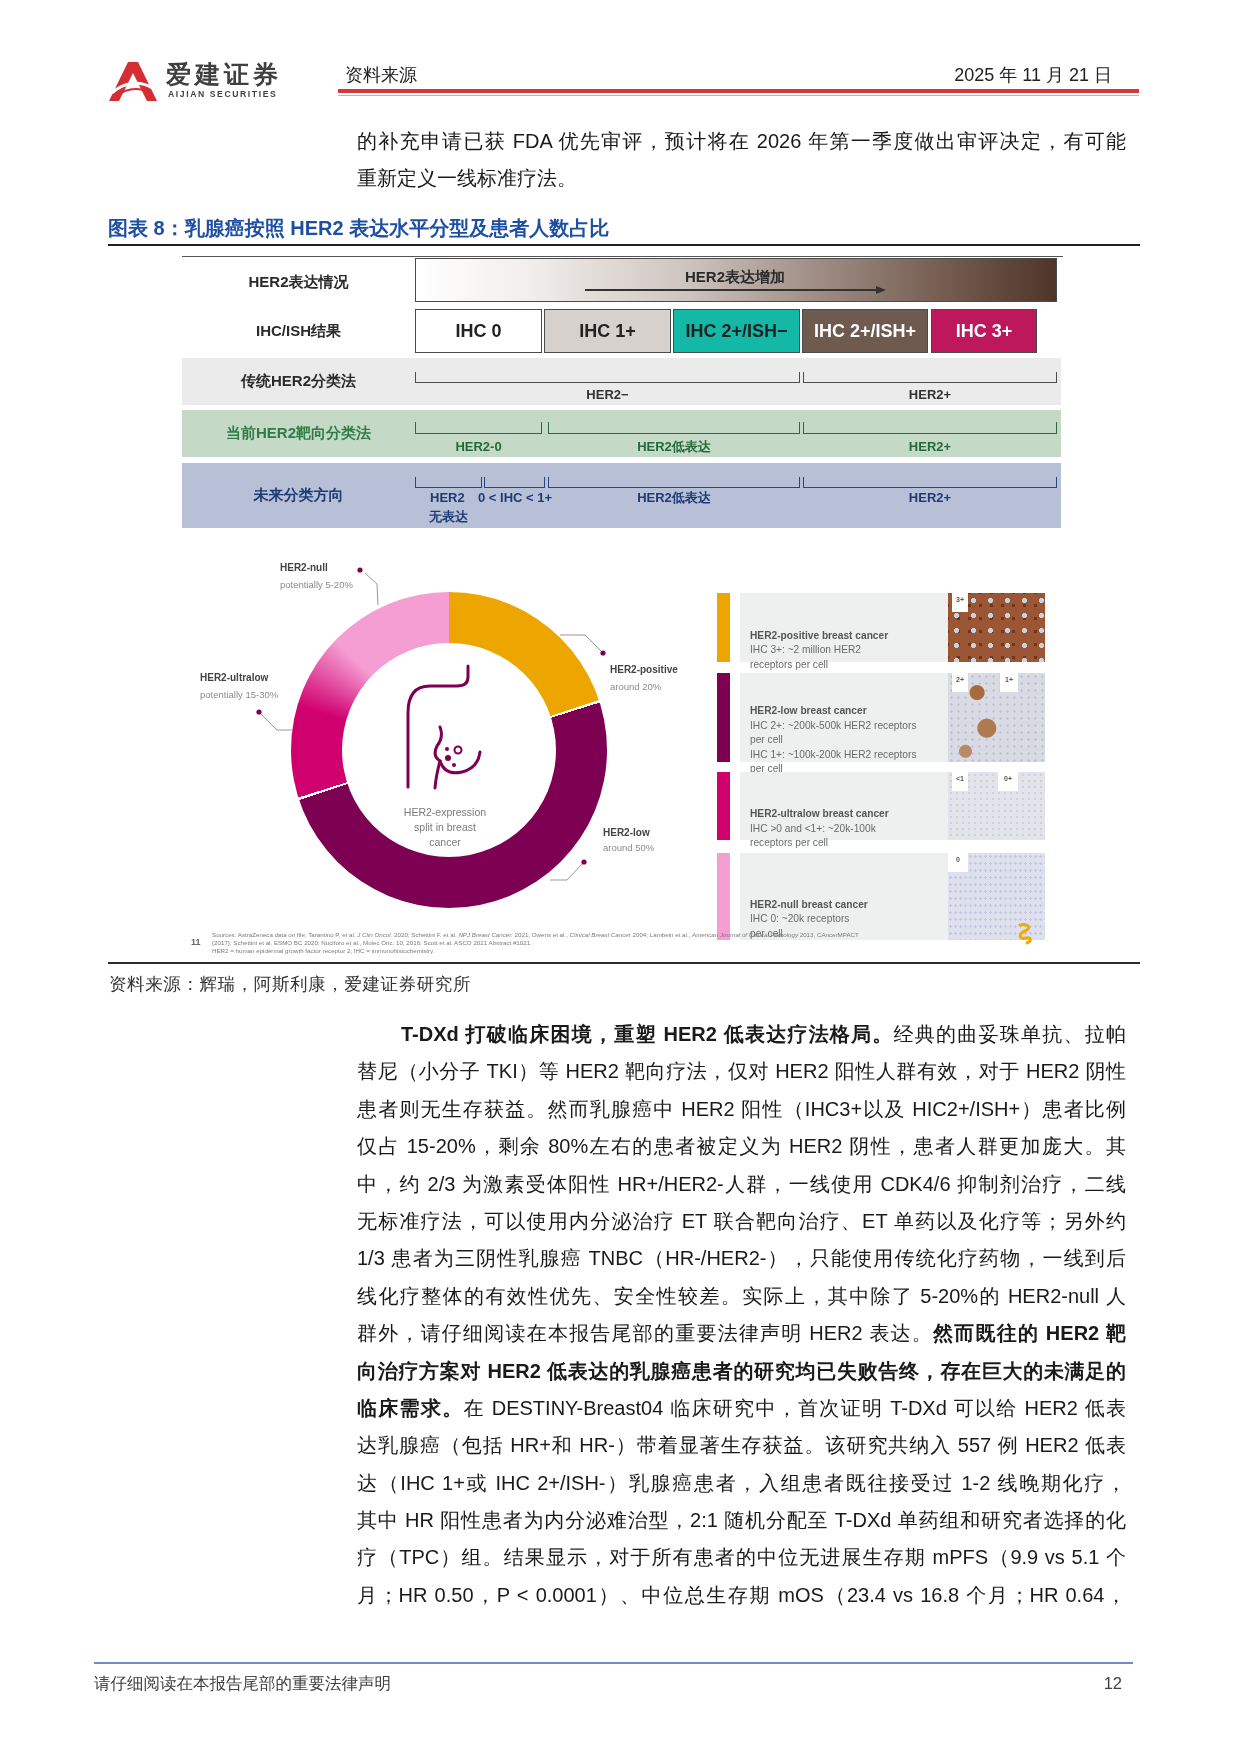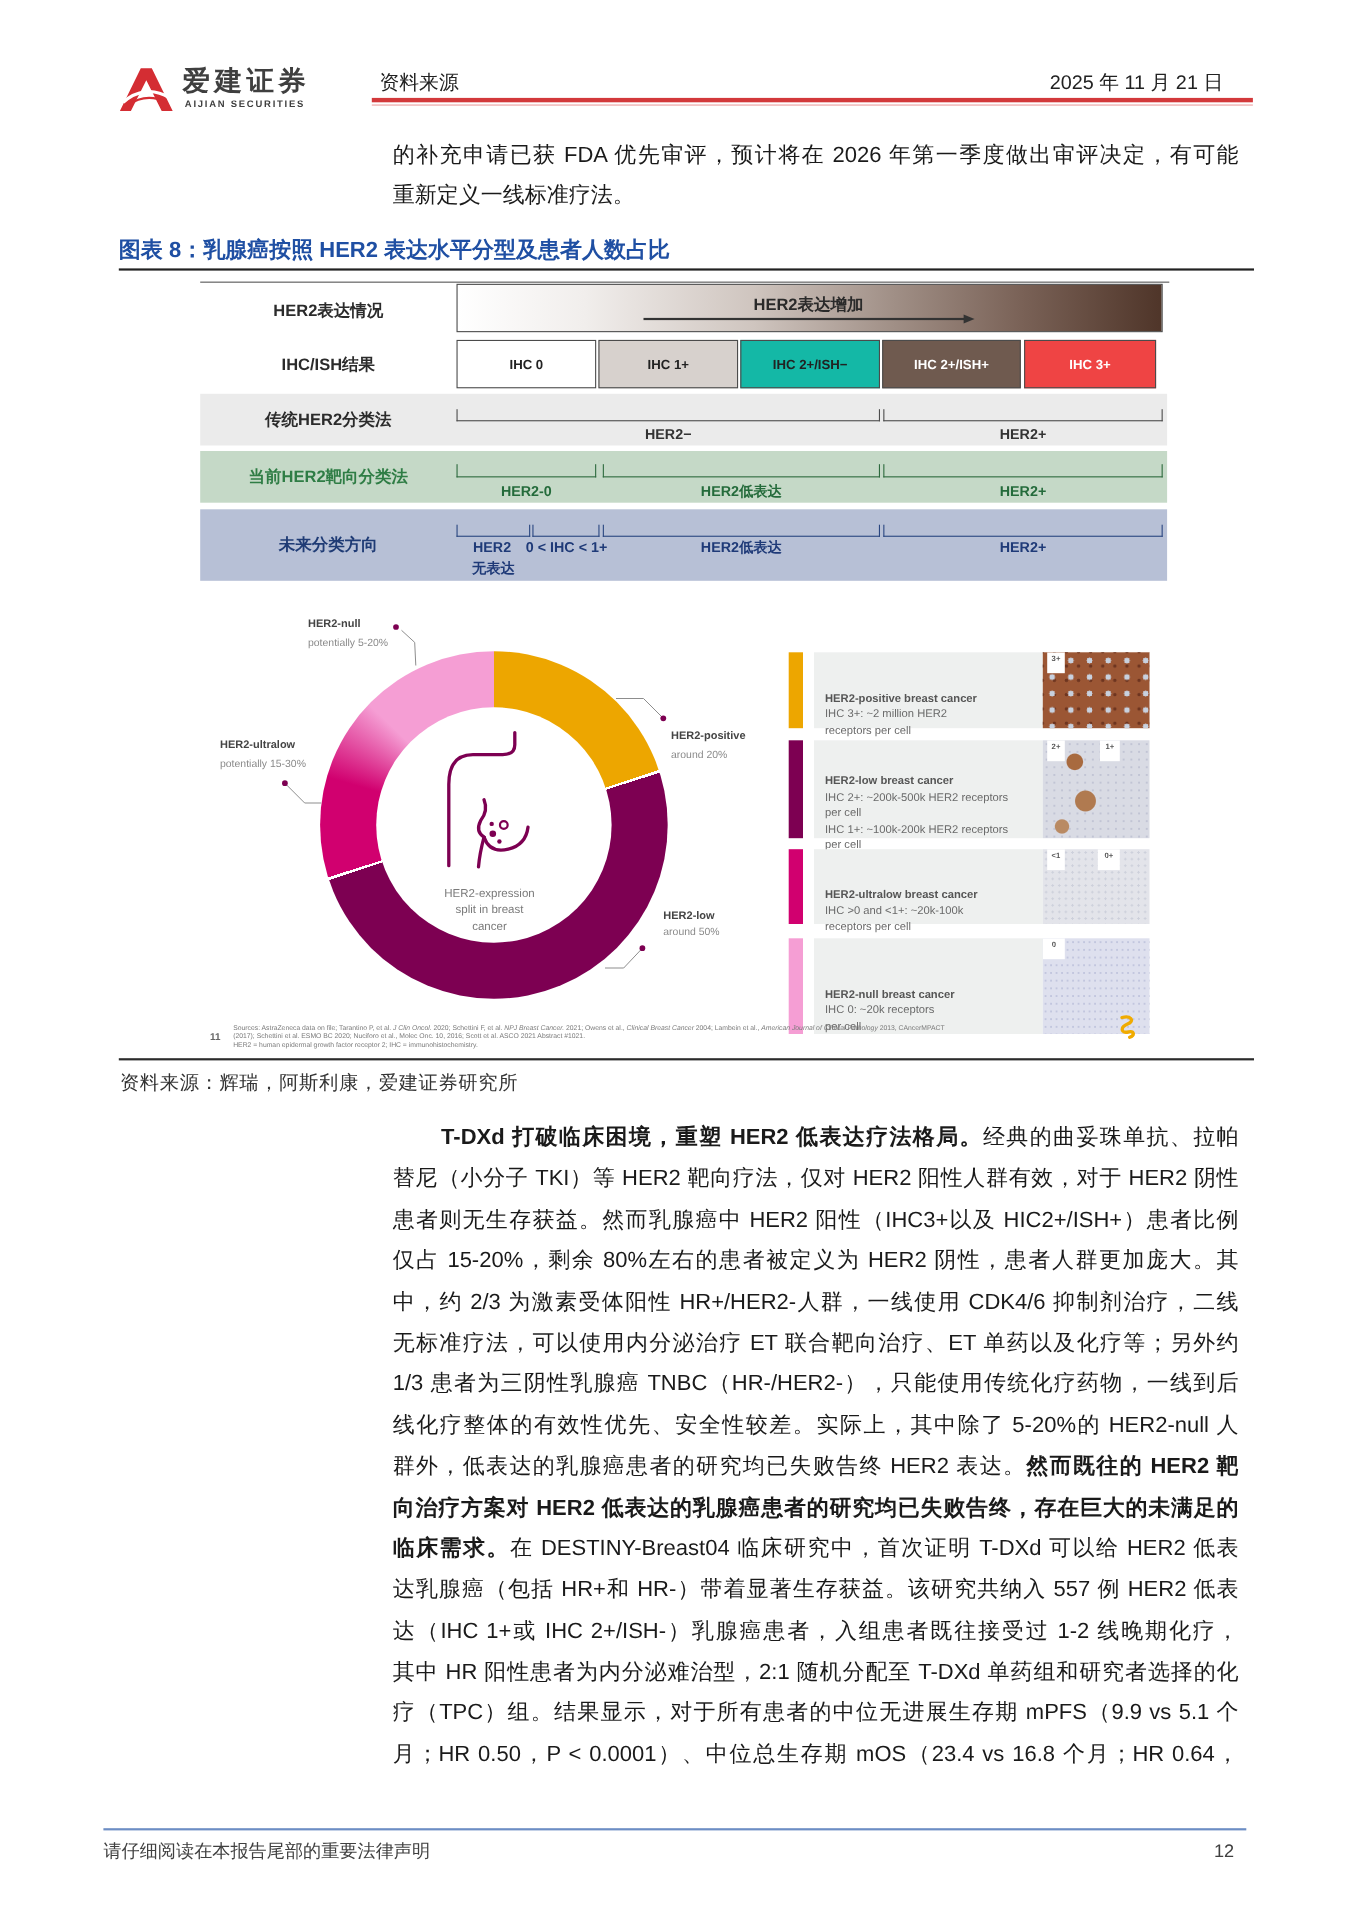--- a/index.html
+++ b/index.html
@@ -25,21 +25,21 @@
 
   
   #figure { position:absolute; left:182px; top:256px; width:884px; height:700px; background:#fff; }
   .row-label { position:absolute; left:0; width:233px; display:flex; align-items:center; justify-content:center;
                font-size:15px; font-weight:700; color:#2b2b2b; white-space:nowrap; }
   .band { position:absolute; left:0; width:879px; }
   .grad-bar { position:absolute; left:233px; top:2px; width:642px; height:44px; box-sizing:border-box;
               border:1.5px solid #4b4b4b;
               background:linear-gradient(to right,#ffffff 0%,#f1eeec 18%,#cfc5bf 42%,#a08f86 62%,#7a6257 80%,#4f3529 100%); }
   .ihc-box { position:absolute; top:53px; height:44px; box-sizing:border-box; border:1.5px solid #4b4b4b;
-             display:flex; align-items:center; justify-content:center; font-size:12px; font-weight:700; white-space:nowrap; }
+             display:flex; align-items:center; justify-content:center; font-size:18px; font-weight:700; white-space:nowrap; }
   .br { position:absolute; box-sizing:border-box; border:1.5px solid #4d4d4d; border-top:none; }
   .grp { position:absolute; font-size:13px; font-weight:700; line-height:16px; white-space:nowrap; }
   .grp.c { text-align:center; }
 
   .dlabel { position:absolute; font-size:10px; font-weight:700; color:#444; line-height:16px; white-space:nowrap; }
   .dsub { position:absolute; font-size:9.5px; color:#8a8a8a; line-height:12px; white-space:nowrap; }
   .donut { position:absolute; left:109px; top:336px; width:316px; height:316px; border-radius:50%;
            background:conic-gradient(#eda600 0deg 71.5deg,#ffffff 71.5deg 72.5deg,#7d0052 72.5deg 251.5deg,#ffffff 251.5deg 252.5deg,#d1006f 252.5deg 286deg,#f59ed4 314deg 360deg); }
   .donut-hole { position:absolute; left:160px; top:387px; width:214px; height:214px; border-radius:50%; background:#fff; }
   .center-text { position:absolute; left:203px; top:549px; width:120px; text-align:center; font-size:10.5px; line-height:15px; color:#7a7a7a; }
@@ -105,21 +105,21 @@
     <div class="grad-bar"></div>
     <div class="abs" style="left:503px;top:12px;font-size:15px;font-weight:700;color:#2a2a2a;white-space:nowrap">HER2表达增加</div>
     <div class="abs" style="left:403px;top:33px;width:293px;height:1.5px;background:#333"></div>
     <div class="abs" style="left:694px;top:30px;width:0;height:0;border-top:4px solid transparent;border-bottom:4px solid transparent;border-left:10px solid #333"></div>
 
     <div class="row-label" style="top:53px;height:44px">IHC/ISH结果</div>
     <div class="ihc-box" style="left:233px;width:127px;background:#ffffff;color:#222">IHC 0</div>
     <div class="ihc-box" style="left:362px;width:127px;background:#d7d1cd;color:#222">IHC 1+</div>
     <div class="ihc-box" style="left:491px;width:127px;background:#14b8a6;color:#222">IHC 2+/ISH−</div>
     <div class="ihc-box" style="left:620px;width:126px;background:#6f5a4f;color:#fff">IHC 2+/ISH+</div>
-    <div class="ihc-box" style="left:749px;width:120px;background:#ef4444;color:#fff">IHC 3+</div>
+    <div class="ihc-box" style="left:749px;width:106px;background:#be185d;color:#fff">IHC 3+</div>
 
     <div class="band" style="top:102px;height:47px;background:#ebebeb"></div>
     <div class="row-label" style="top:102px;height:47px">传统HER2分类法</div>
     <div class="br" style="left:233px;top:116px;width:385px;height:11px"></div>
     <div class="br" style="left:621px;top:116px;width:254px;height:11px"></div>
     <div class="grp c" style="left:233px;top:131px;width:385px;color:#333">HER2−</div>
     <div class="grp c" style="left:621px;top:131px;width:254px;color:#333">HER2+</div>
 
     <div class="band" style="top:154px;height:47px;background:#c5d9c7"></div>
     <div class="row-label" style="top:154px;height:47px;color:#2f7d45">当前HER2靶向分类法</div>
@@ -253,21 +253,21 @@
 
   <div class="para" style="top:1016px">
     <div class="line indent"><span class="b">T-DXd 打破临床困境，重塑 HER2 低表达疗法格局。</span><span>经典的曲妥珠单抗、拉帕</span></div>
     <div class="line"><span>替尼（小分子 TKI）等 HER2 靶向疗法，仅对 HER2 阳性人群有效，对于 HER2 阴性</span></div>
     <div class="line"><span>患者则无生存获益。然而乳腺癌中 HER2 阳性（IHC3+以及 HIC2+/ISH+）患者比例</span></div>
     <div class="line"><span>仅占 15-20%，剩余 80%左右的患者被定义为 HER2 阴性，患者人群更加庞大。其</span></div>
     <div class="line"><span>中，约 2/3 为激素受体阳性 HR+/HER2-人群，一线使用 CDK4/6 抑制剂治疗，二线</span></div>
     <div class="line"><span>无标准疗法，可以使用内分泌治疗 ET 联合靶向治疗、ET 单药以及化疗等；另外约</span></div>
     <div class="line"><span>1/3 患者为三阴性乳腺癌 TNBC（HR-/HER2-），只能使用传统化疗药物，一线到后</span></div>
     <div class="line"><span>线化疗整体的有效性优先、安全性较差。实际上，其中除了 5-20%的 HER2-null 人</span></div>
-    <div class="line"><span>群外，低表达的乳腺癌患者的研究均已失败告终 HER2 表达。</span><span class="b">然而既往的 HER2 靶</span></div>
+    <div class="line"><span>群外，请仔细阅读在本报告尾部的重要法律声明 HER2 表达。</span><span class="b">然而既往的 HER2 靶</span></div>
     <div class="line"><span class="b">向治疗方案对 HER2 低表达的乳腺癌患者的研究均已失败告终，存在巨大的未满足的</span></div>
     <div class="line"><span class="b">临床需求。</span><span>在 DESTINY-Breast04 临床研究中，首次证明 T-DXd 可以给 HER2 低表</span></div>
     <div class="line"><span>达乳腺癌（包括 HR+和 HR-）带着显著生存获益。该研究共纳入 557 例 HER2 低表</span></div>
     <div class="line"><span>达（IHC 1+或 IHC 2+/ISH-）乳腺癌患者，入组患者既往接受过 1-2 线晚期化疗，</span></div>
     <div class="line"><span>其中 HR 阳性患者为内分泌难治型，2:1 随机分配至 T-DXd 单药组和研究者选择的化</span></div>
     <div class="line"><span>疗（TPC）组。结果显示，对于所有患者的中位无进展生存期 mPFS（9.9 vs 5.1 个</span></div>
     <div class="line"><span>月；HR 0.50，P &lt; 0.0001）、中位总生存期 mOS（23.4 vs 16.8 个月；HR 0.64，</span></div>
   </div>
 
   <div class="abs" style="left:94px;top:1662px;width:1039px;height:2px;background:#6c8dc4"></div>

